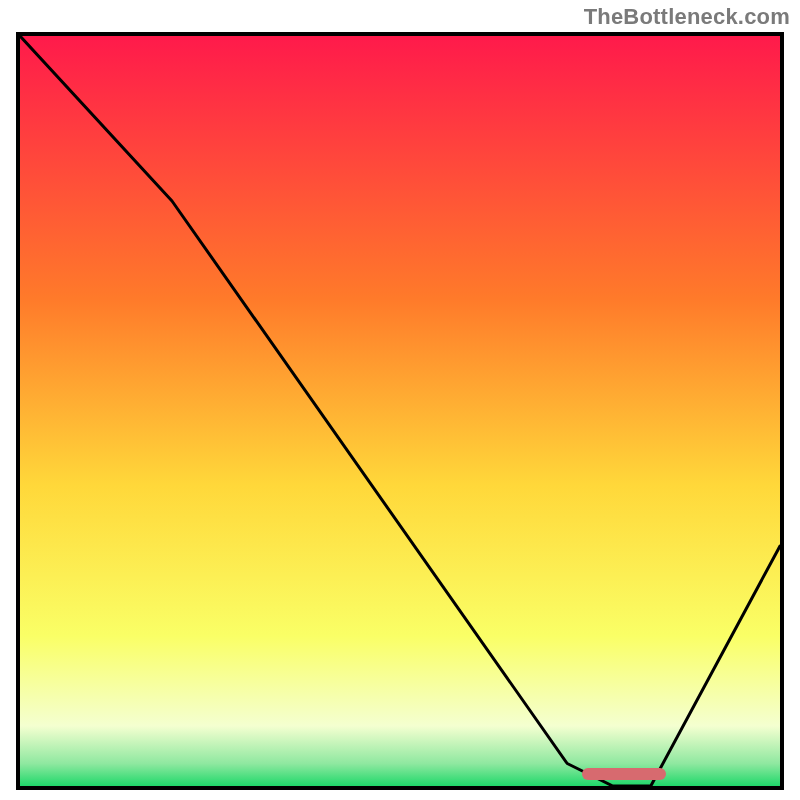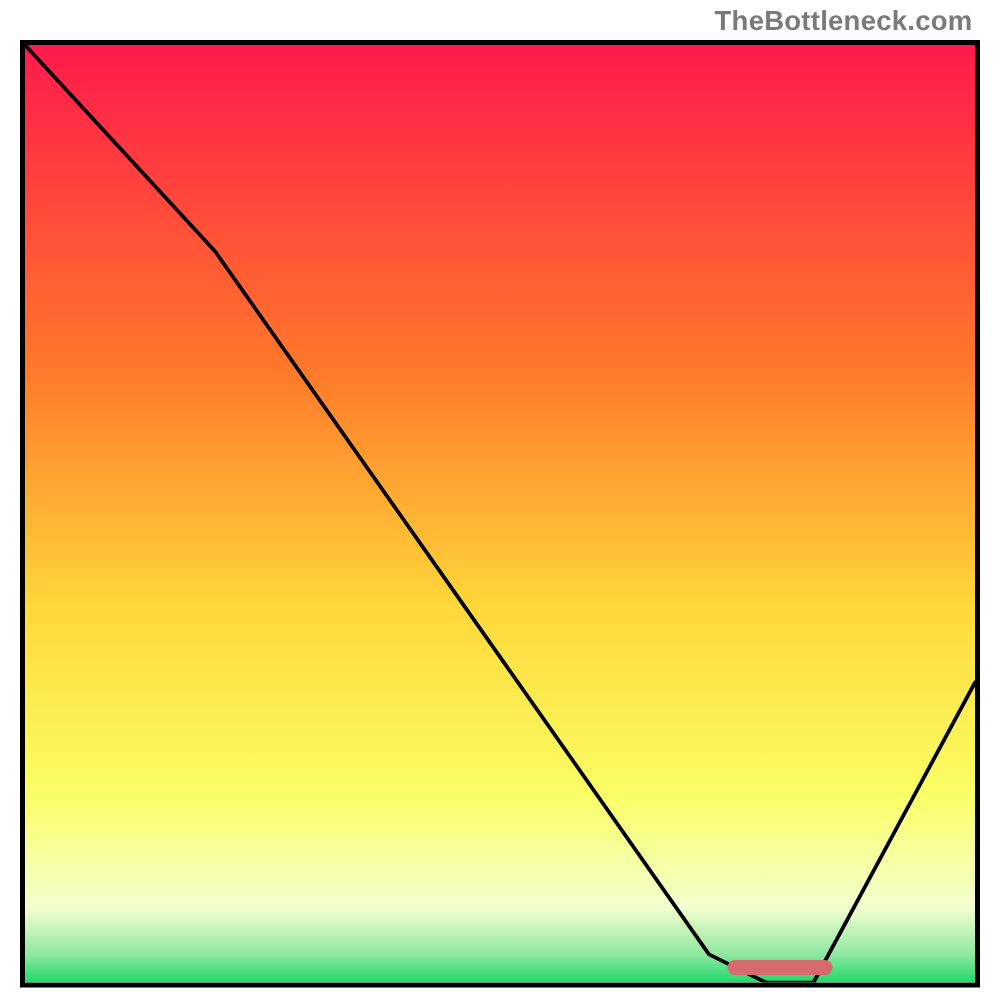--- a/index.html
+++ b/index.html
@@ -12,21 +12,21 @@
     overflow: hidden;
   }
   .frame {
     position: relative;
     width: 800px;
     height: 800px;
   }
   .attribution {
     position: absolute;
     top: 4px;
-    right: 22px;
+    right: 10px;
     font-size: 22px;
     font-weight: bold;
     color: #7a7a7a;
     letter-spacing: 0.2px;
   }
   .plot-outer {
     position: absolute;
     left: 16px;
     top: 32px;
     width: 768px;

